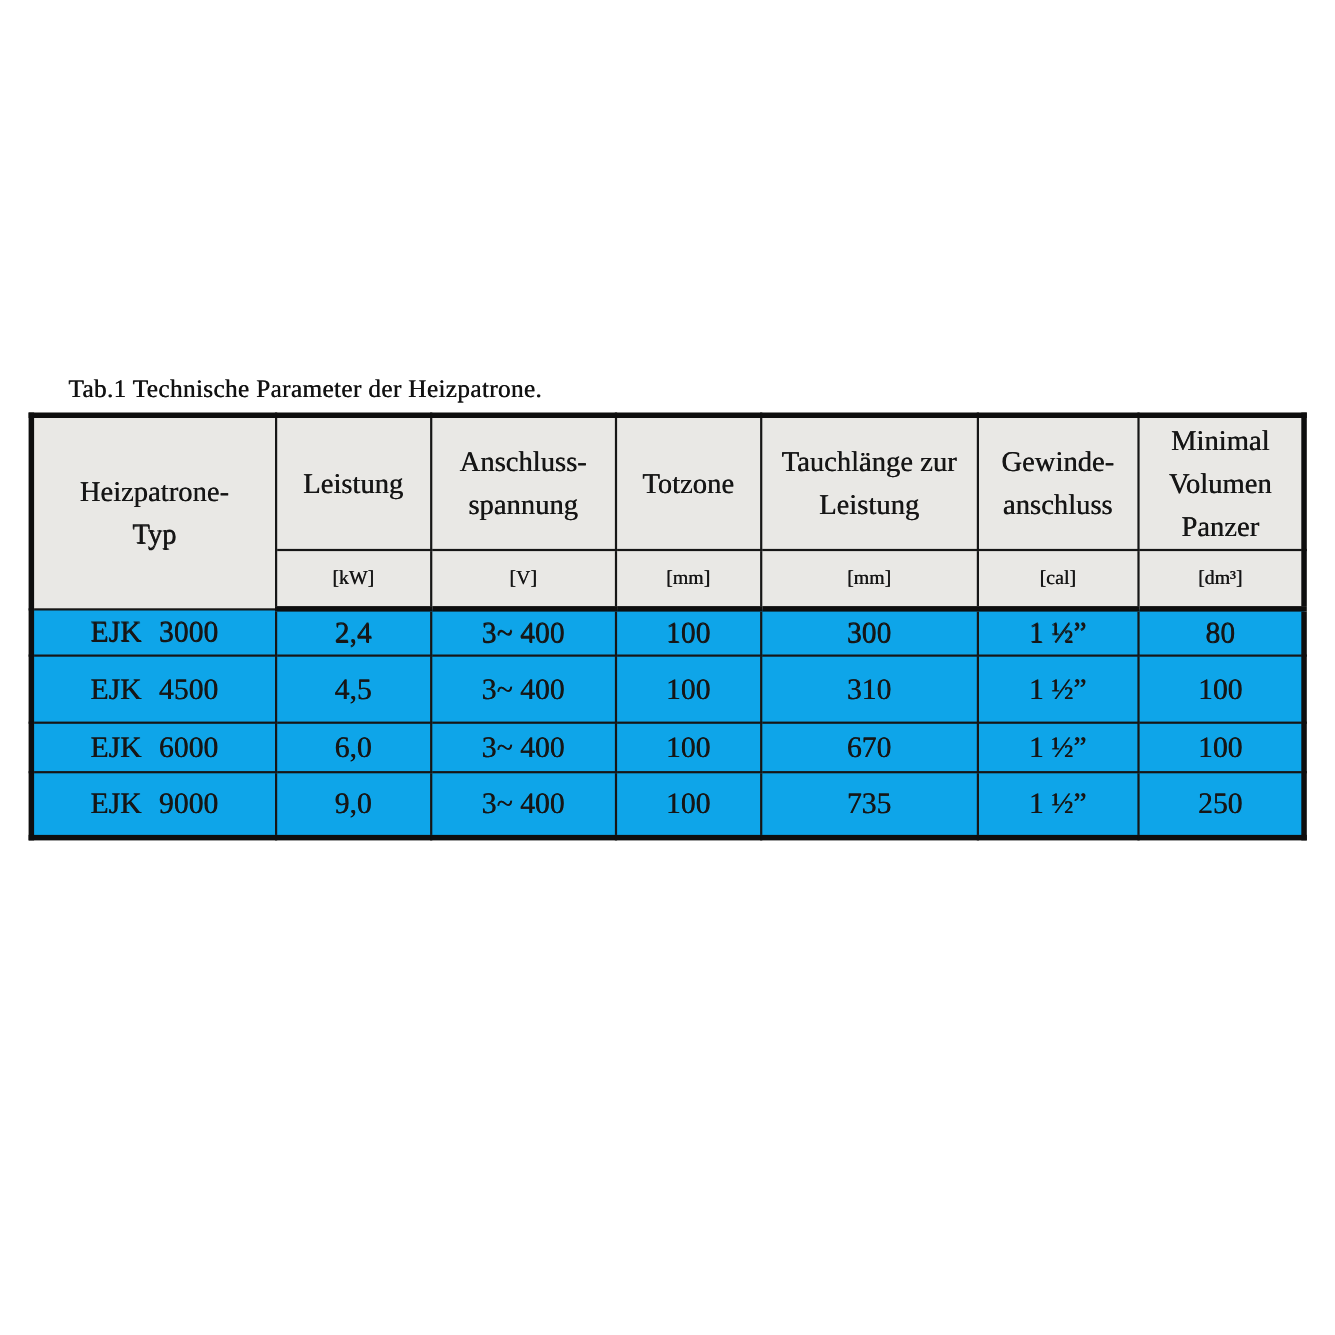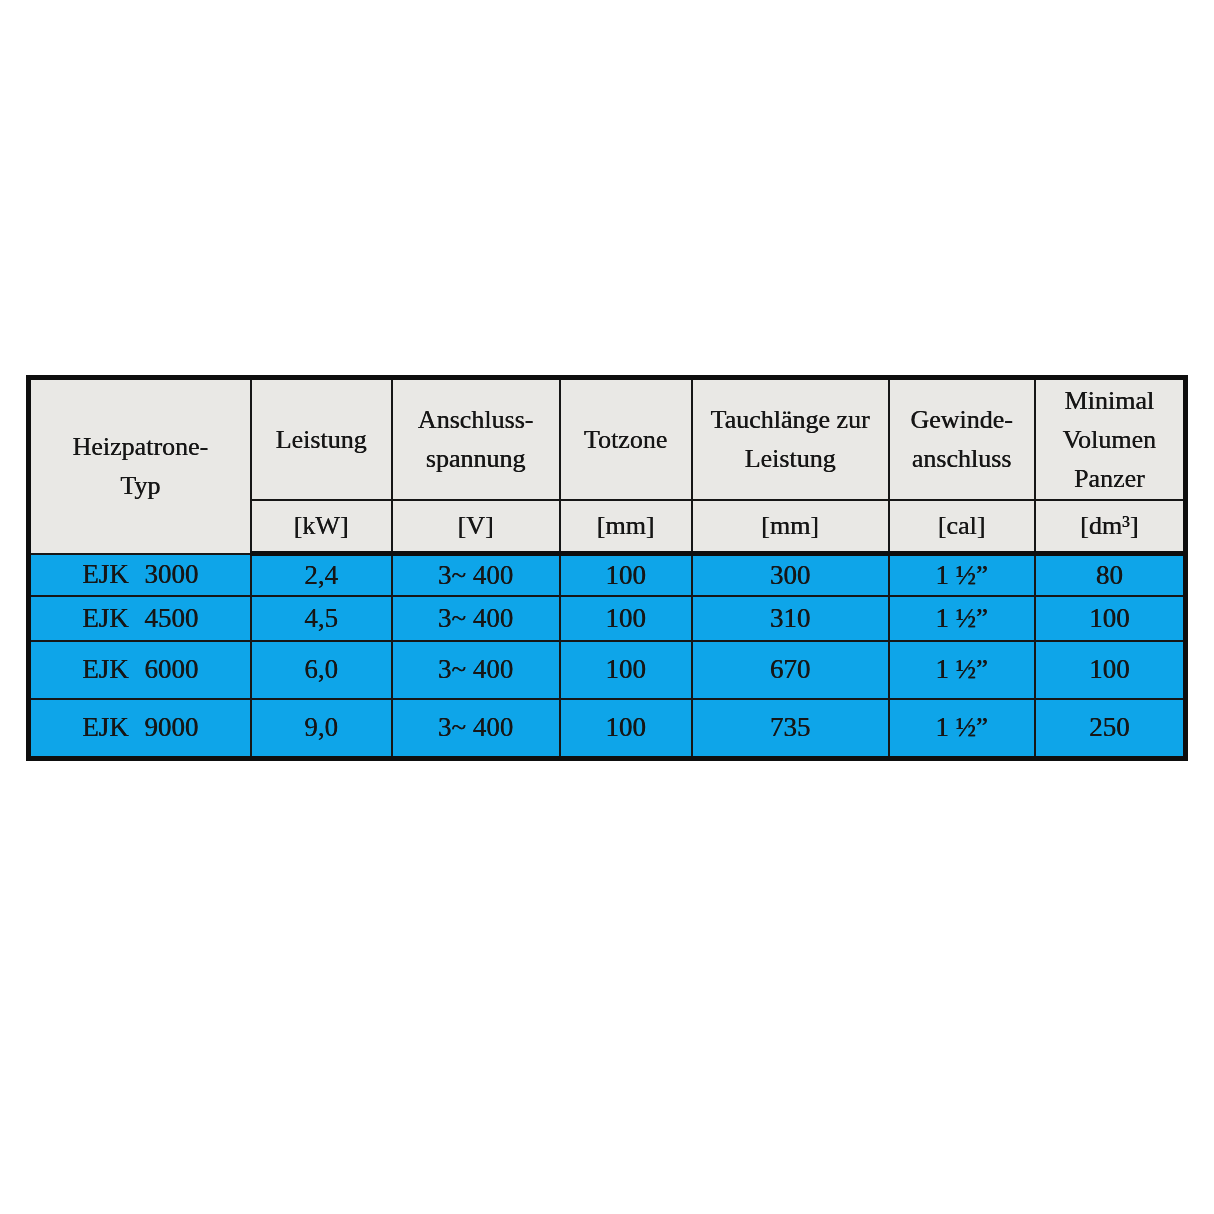--- a/index.html
+++ b/index.html
@@ -48,43 +48,44 @@
 
   
   tr.hname  { height: 122px; }
   tr.hunit  { height: 54px; }
   td.hc {
     background: #e9e8e5;
     font-size: 26px;
     line-height: 1.5;
     white-space: pre-line;
   }
-  td.unit { font-size: 26px; }
+  td.unit { font-size: 18px; }
   tr.hunit td { border-bottom: 5px solid #0e0e0e; }
   td.typhead { border-bottom: 5px solid #0e0e0e; }
 
   
   td.c1 { border-right: 5px solid #0e0e0e; }
 
   
   tr.r0 { height: 42px; }
-  tr.r1 { height: 45px; }
-  tr.r2 { height: 58px; }
+  tr.r1 { height: 61px; }
+  tr.r2 { height: 45px; }
   tr.r3 { height: 60px; font-family: Liberation Serif, serif; }
   td.dc {
     background: #0ea5e9;
     font-size: 27px;
   }
   td.type { word-spacing: 9px; }
 </style>
 </head>
 <body>
 
 <div id="page">
 
+  <div class="caption">Tab.1 Technische Parameter der Heizpatrone.</div>
 
   <table class="params">
     <colgroup>
       <col style="width:222px">
       <col style="width:141px">
       <col style="width:168px">
       <col style="width:132px">
       <col style="width:197px">
       <col style="width:146px">
       <col style="width:151px">

